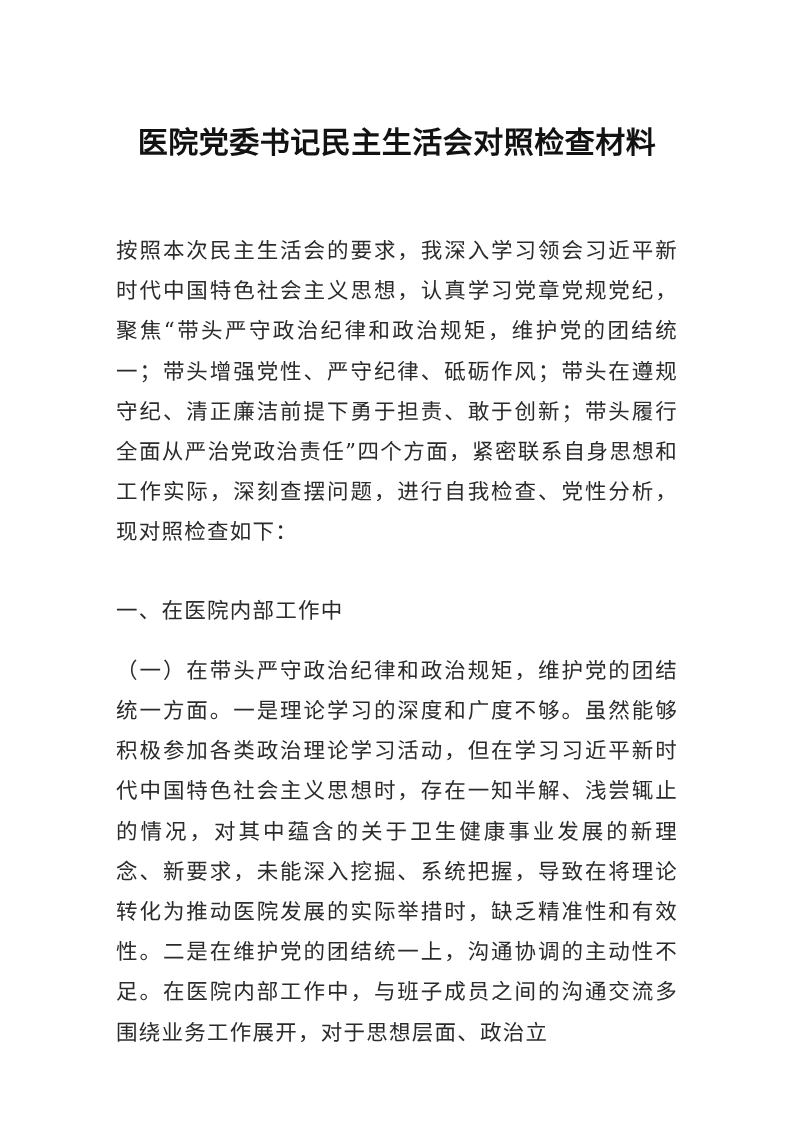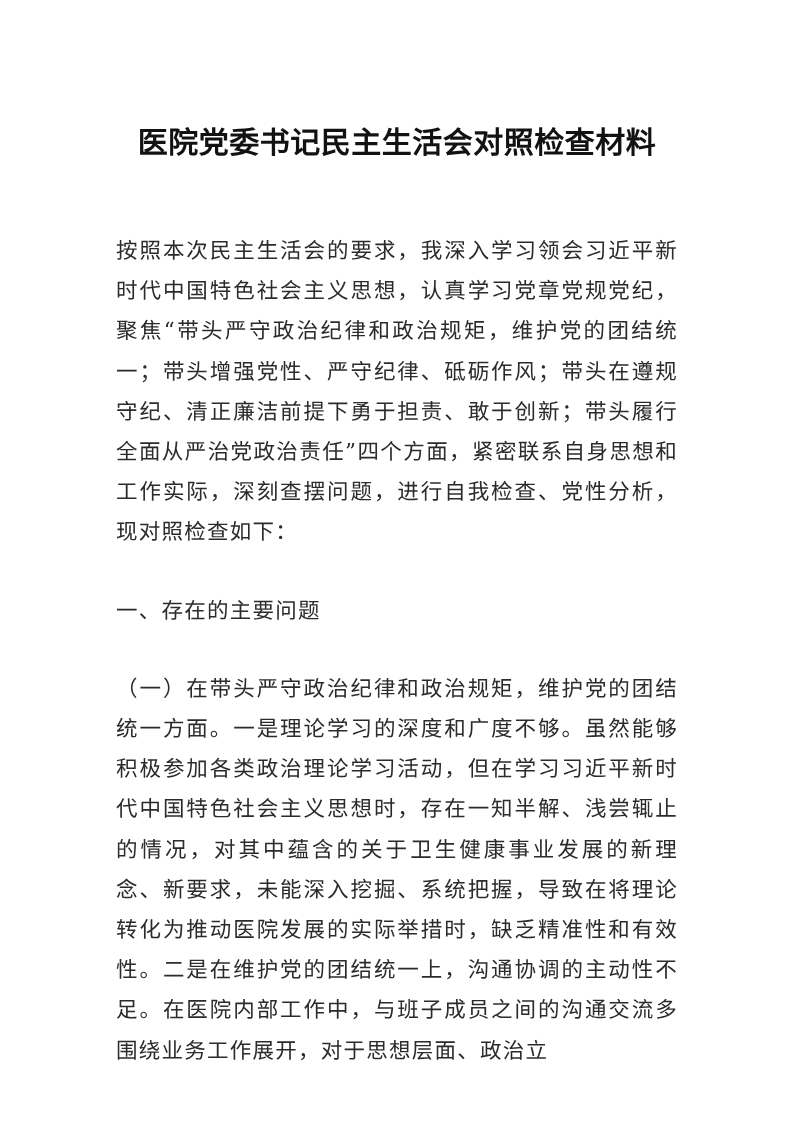--- a/index.html
+++ b/index.html
@@ -47,35 +47,35 @@
     line-height: 40.2px;
     letter-spacing: 1.25px;
     text-align: justify;
     text-justify: inter-character;
     margin: 0;
     word-break: break-all;
   }
 
   .para.first-body { margin-top: 66px; }
   .para.heading    { margin-top: 38px; }
-  .para.section    { margin-top: 38px; }
+  .para.section    { margin-top: 20px; }
 
   .para.heading {
     color: #2b2b2b;
     font-weight: 400;
   }
 </style>
 </head>
 <body>
 
 <div class="page">
   <div class="doc-body">
 
     <h1 class="doc-title">医院党委书记民主生活会对照检查材料</h1>
 
     <p class="para first-body">按照本次民主生活会的要求，我深入学习领会习近平新时代中国特色社会主义思想，认真学习党章党规党纪，聚焦“带头严守政治纪律和政治规矩，维护党的团结统一；带头增强党性、严守纪律、砥砺作风；带头在遵规守纪、清正廉洁前提下勇于担责、敢于创新；带头履行全面从严治党政治责任”四个方面，紧密联系自身思想和工作实际，深刻查摆问题，进行自我检查、党性分析，现对照检查如下：</p>
 
-    <p class="para heading">一、存在的主要问题</p>
+    <p class="para heading">一、在医院内部工作中</p>
 
     <p class="para section">（一）在带头严守政治纪律和政治规矩，维护党的团结统一方面。一是理论学习的深度和广度不够。虽然能够积极参加各类政治理论学习活动，但在学习习近平新时代中国特色社会主义思想时，存在一知半解、浅尝辄止的情况，对其中蕴含的关于卫生健康事业发展的新理念、新要求，未能深入挖掘、系统把握，导致在将理论转化为推动医院发展的实际举措时，缺乏精准性和有效性。二是在维护党的团结统一上，沟通协调的主动性不足。在医院内部工作中，与班子成员之间的沟通交流多围绕业务工作展开，对于思想层面、政治立</p>
 
   </div>
 </div>
 
 </body></html>

